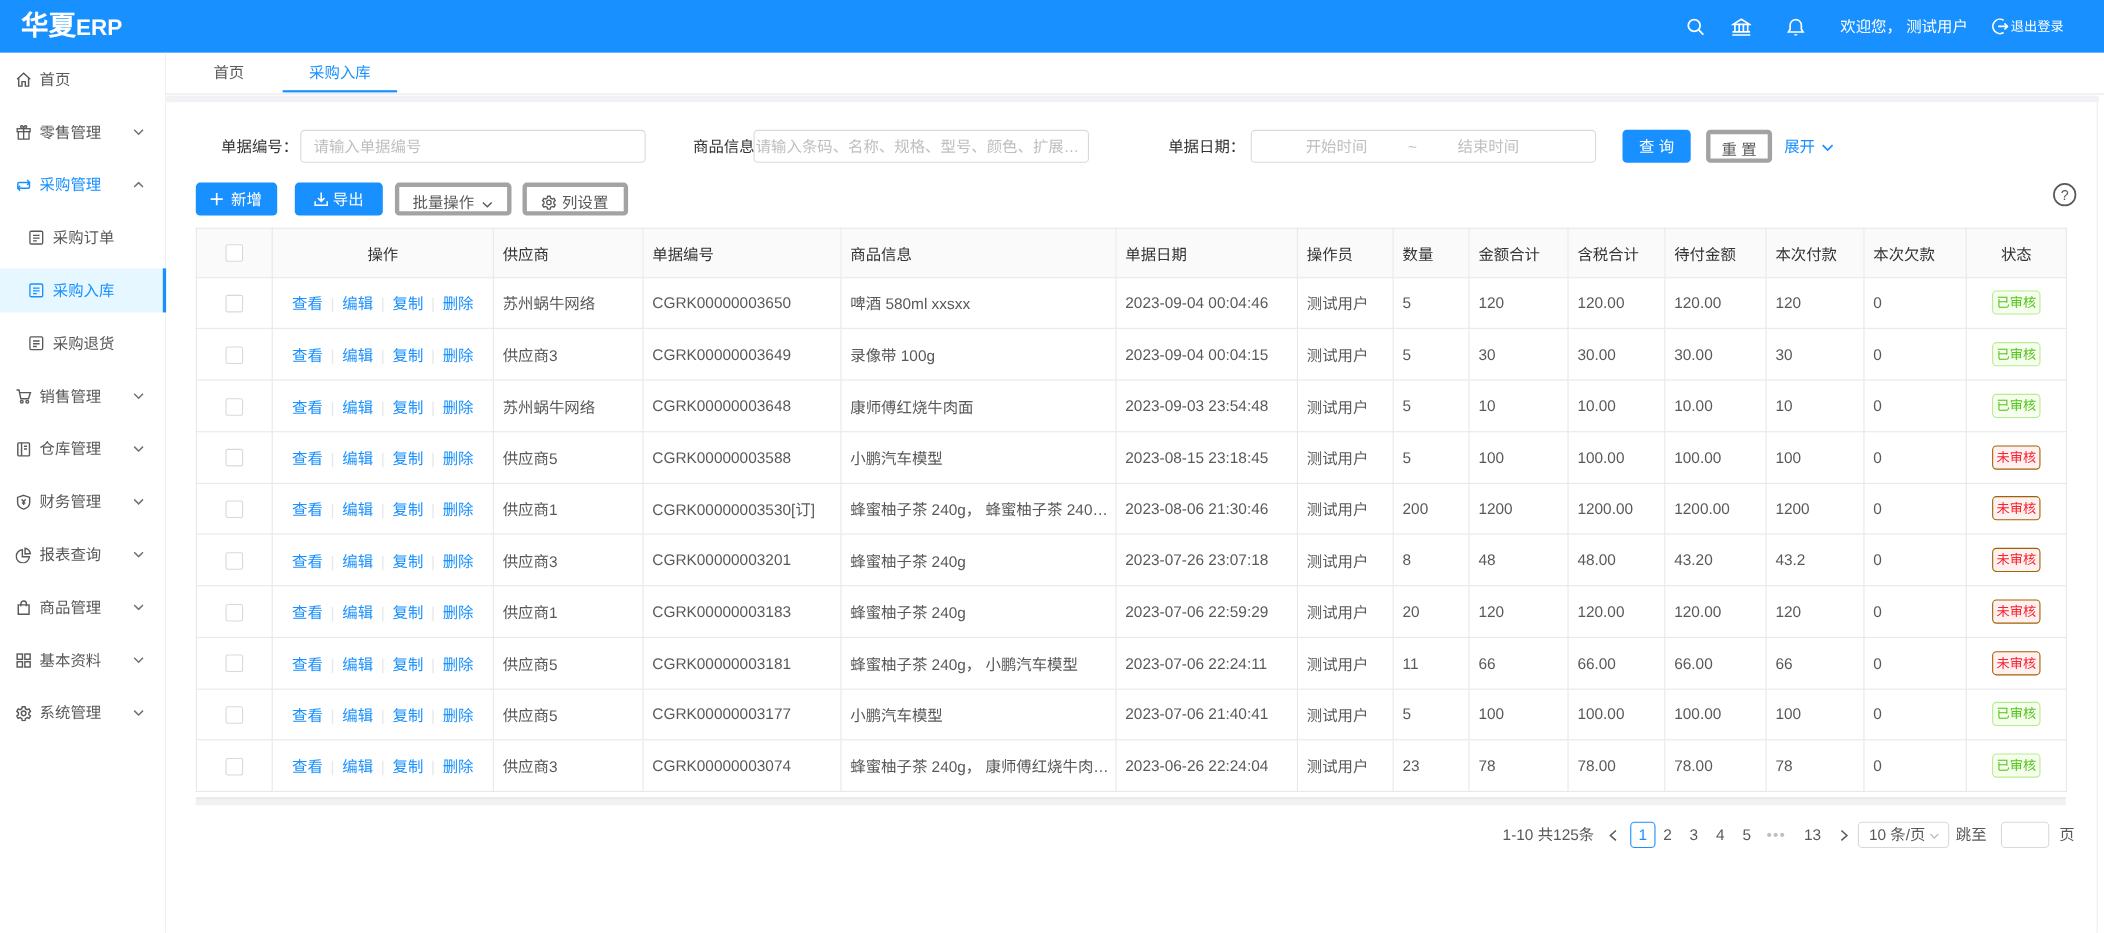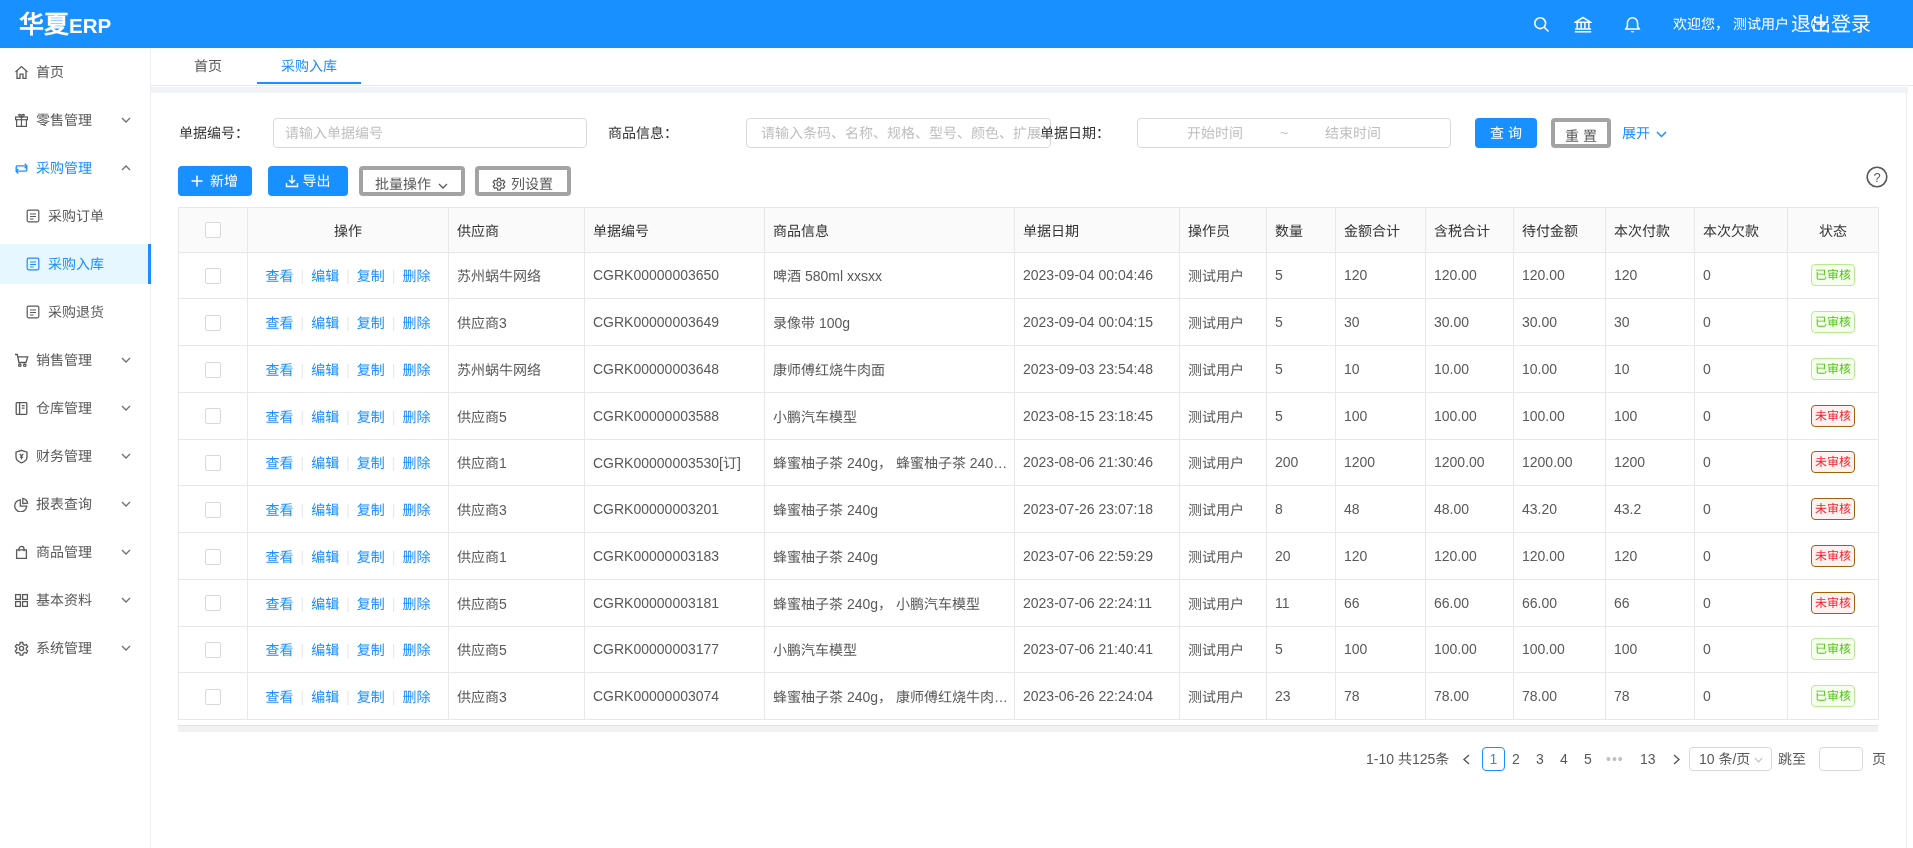--- a/index.html
+++ b/index.html
@@ -5,21 +5,21 @@
 * { margin:0; padding:0; box-sizing:border-box; }
 html,body { width:1913px; height:848px; overflow:hidden; background:#fff;
   font-family:"Liberation Sans", sans-serif; font-size:14px; color:#595959; }
 .abs { position:absolute; }
 
 .topbar { position:absolute; left:0; top:0; width:1913px; height:48px; background:#1890ff; }
 .logo { position:absolute; left:19px; top:0; height:48px; line-height:48px; color:#fff;
   font-size:25px; font-weight:bold; letter-spacing:0; }
 .company { position:absolute; left:165px; top:0; height:48px; line-height:48px; color:#fff; font-size:16px; }
 .welcome { position:absolute; left:1673px; top:0; height:44px; line-height:48px; color:#fff; font-size:14px; }
-.logout-t { position:absolute; left:1791px; top:0; height:48px; line-height:48px; color:#fff; font-size:20px; }
+.logout-t { position:absolute; left:1828px; top:0; height:48px; line-height:48px; color:#fff; font-size:12px; }
 .ticon { position:absolute; top:15.5px; }
 
 .sidebar { position:absolute; left:0; top:48px; width:151px; height:800px; background:#fff;
   border-right:1px solid #f0f0f0; }
 .mi { position:absolute; left:0; width:151px; height:40px; line-height:40px; color:#595959; }
 .mi .ic { position:absolute; left:14px; top:13px; }
 .mi .tx { position:absolute; left:36px; top:0; }
 .mi.sub .ic { left:26px; }
 .mi.sub .tx { left:48px; }
 .mi .ar { position:absolute; left:121px; top:17px; }
@@ -29,21 +29,21 @@
 .tabbar { position:absolute; left:151px; top:48px; width:1762px; height:38px; background:#fff;
   border-bottom:1px solid #e8e8e8; }
 .tab1 { position:absolute; left:43px; top:0; height:37px; line-height:37px; color:#595959; }
 .tab2 { position:absolute; left:106px; top:0; width:104px; height:37px; line-height:37px;
   text-align:center; color:#1890ff; }
 .tab2 .ul { position:absolute; left:0; bottom:1px; width:104px; height:2px; background:#1890ff; }
 .gapstrip { position:absolute; left:151px; top:87px; width:1757px; height:6px; background:#f0f2f5; }
 .panel { position:absolute; left:160px; top:93px; width:1746px; height:755px; background:#fff; }
 .rline { position:absolute; left:1906px; top:93px; width:1px; height:755px; background:#ededed; }
 
-.flabel { position:absolute; top:118px; height:30px; line-height:30px; color:#333; }
+.flabel { position:absolute; top:118px; height:30px; line-height:30px; color:#333;margin-left:22px; }
 .finput { position:absolute; top:117.5px; height:30px; white-space:nowrap; overflow:hidden; border:1px solid #d9d9d9; border-radius:4px;
   background:#fff; line-height:28px; color:#bfbfbf; }
 .btn { position:absolute; border-radius:4px; text-align:center; }
 .btn.primary { background:#1890ff; color:#fff; }
 .btn.plain { background:#fff; border:4px solid #a3a3a3; color:#595959; }
 
 .tbl { position:absolute; left:178px; top:206.5px; width:1700px; border-collapse:collapse;
   table-layout:fixed; font-size:14px; }
 .tbl th { background:#fafafa; color:#333; font-weight:500; height:45px; }
 .tbl td { height:46.76px; color:#595959; background:#fff; }
@@ -223,21 +223,21 @@
   <div class="tab1">首页</div>
   <div class="tab2">采购入库<div class="ul"></div></div>
 </div>
 <div class="gapstrip"></div>
 <div class="panel"></div>
 <div class="rline"></div>
 
 <div class="flabel" style="left:179px">单据编号：</div>
 <div class="finput" style="left:273px;width:314px;padding-left:11px">请输入单据编号</div>
 <div class="flabel" style="left:608px">商品信息：</div>
-<div class="finput" style="left:746px;width:305px;padding-left:14px">请输入条码、名称、规格、型号、颜色、扩展…</div>
+<div class="finput" style="left:685px;width:305px;padding-left:1px">请输入条码、名称、规格、型号、颜色、扩展…</div>
 <div class="flabel" style="left:1040px">单据日期：</div>
 <div class="finput" style="left:1137px;width:314px">
     <span style="position:absolute;left:49px">开始时间</span>
     <span style="position:absolute;left:142px">~</span>
     <span style="position:absolute;left:187px">结束时间</span>
   </div>
 <div class="btn primary" style="left:1475px;top:117.5px;width:62px;height:30px;line-height:30px">查 询</div>
 <div class="btn plain" style="left:1551px;top:117.5px;width:60px;height:30px;line-height:28px">重 置</div>
 <div class="abs" style="left:1622px;top:118px;height:30px;line-height:30px;color:#1890ff">展开 <svg width="11" height="7" viewBox="0 0 11 7" fill="none" stroke="#1890ff" stroke-width="1.5" style="margin-left:2px">
       <path d="M1 1 L5.5 5.5 L10 1"></path>

